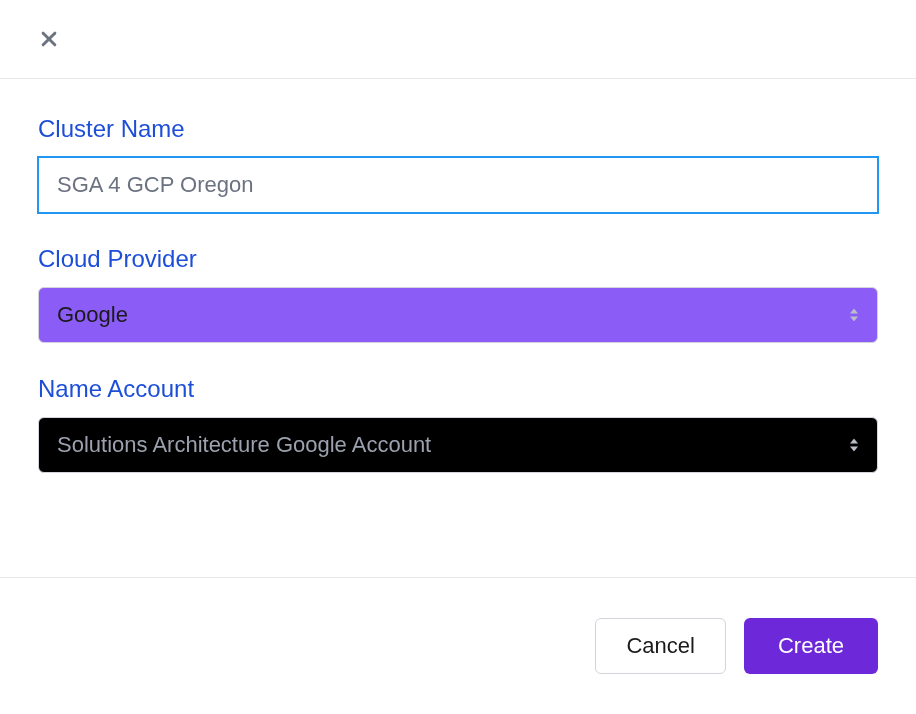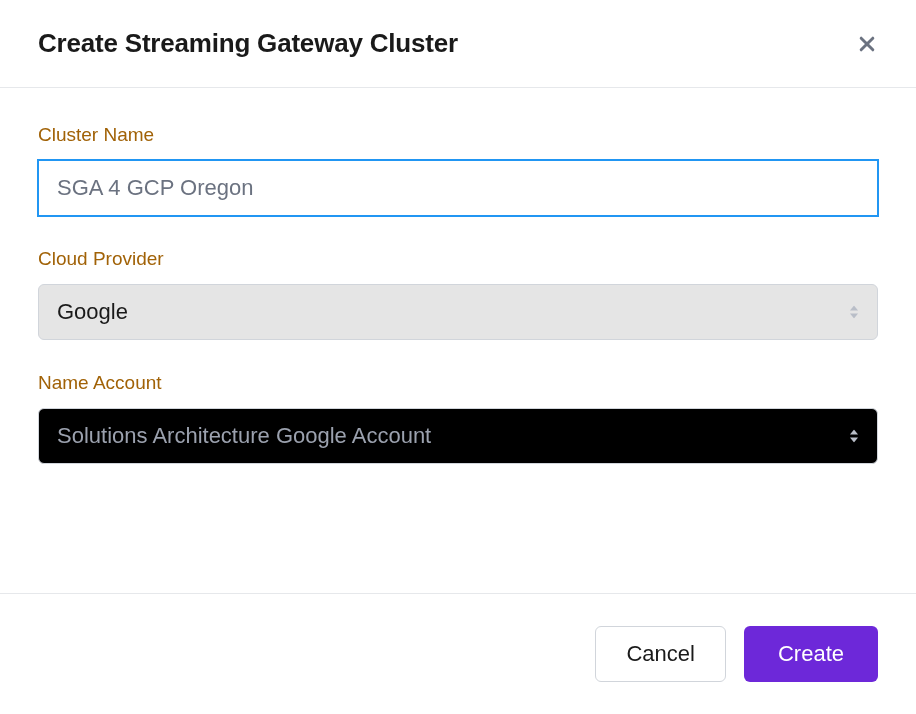--- a/index.html
+++ b/index.html
@@ -37,22 +37,22 @@
       align-items: center;
       justify-content: center;
     }
     .close-icon svg { width: 20px; height: 20px; }
     .dialog-body {
       padding: 36px 38px 32px 38px;
       flex: 1;
     }
     .form-group { margin-bottom: 32px; }
     .form-label {
-      font-size: 19px;
-      color: #a16207;
+      font-size: 24px;
+      color: #1d4ed8;
       margin-bottom: 14px;
       display: block;
       font-weight: 400;
     }
     .form-input {
       width: 100%;
       padding: 14px 18px;
       font-size: 22px;
       border: 1px solid #d1d5db;
       border-radius: 0;
@@ -63,21 +63,21 @@
     .form-input.focused {
       border: 1px solid #2196f3;
       box-shadow: 0 0 0 1px #2196f3;
       outline: none;
     }
     .form-select {
       width: 100%;
       position: relative;
       border: 1px solid #d1d5db;
       border-radius: 6px;
-      background: #e5e5e5;
+      background: #8b5cf6;
       padding: 14px 48px 14px 18px;
       font-size: 22px;
       cursor: pointer;
     }
     .form-select.disabled {
       background: #000000;
       color: #9ba1ae;
     }
     .form-select .value { color: #1a1a1a; }
     .form-select.disabled .value { color: #9ba1ae; }
@@ -87,21 +87,21 @@
       top: 50%;
       transform: translateY(-50%);
       color: #b9bec8;
       display: flex;
       flex-direction: column;
       gap: 1px;
     }
     .select-chevron svg { width: 10px; height: 6px; display: block; }
     .dialog-footer {
       border-top: 1px solid #e6e8eb;
-      padding: 32px 38px;
+      padding: 40px 38px;
       display: flex;
       justify-content: flex-end;
       gap: 18px;
     }
     .btn {
       padding: 14px 30px;
       font-size: 22px;
       border-radius: 6px;
       cursor: pointer;
       font-family: inherit;
@@ -118,21 +118,20 @@
       border: none;
       padding: 14px 34px;
     }
   </style>
 </head>
 <body>
 
 <div class="dialog">
 
   <div class="dialog-header">
-    <h1 class="dialog-title">Create Streaming Gateway Cluster</h1>
     <div class="close-icon">
       <svg viewBox="0 0 24 24" fill="none" stroke="currentColor" stroke-width="3.5" stroke-linecap="round">
         <line x1="5" y1="5" x2="19" y2="19"></line>
         <line x1="19" y1="5" x2="5" y2="19"></line>
       </svg>
     </div>
   </div>
 
   <div class="dialog-body">
 

